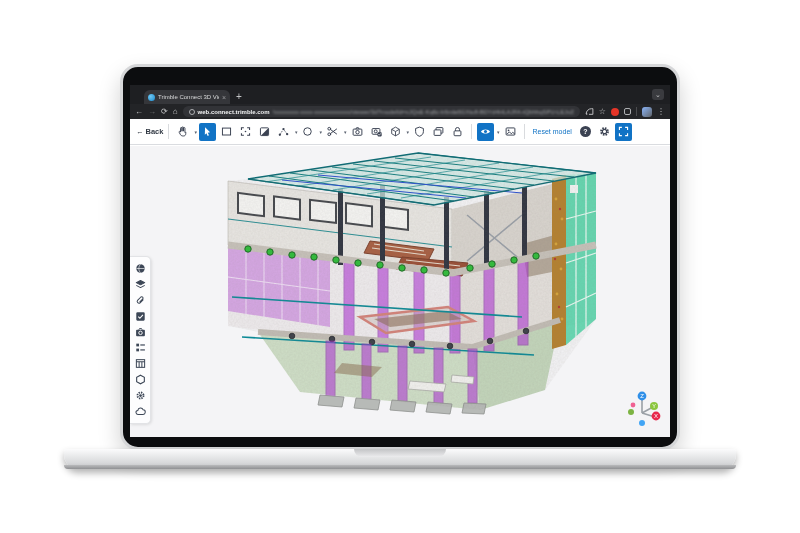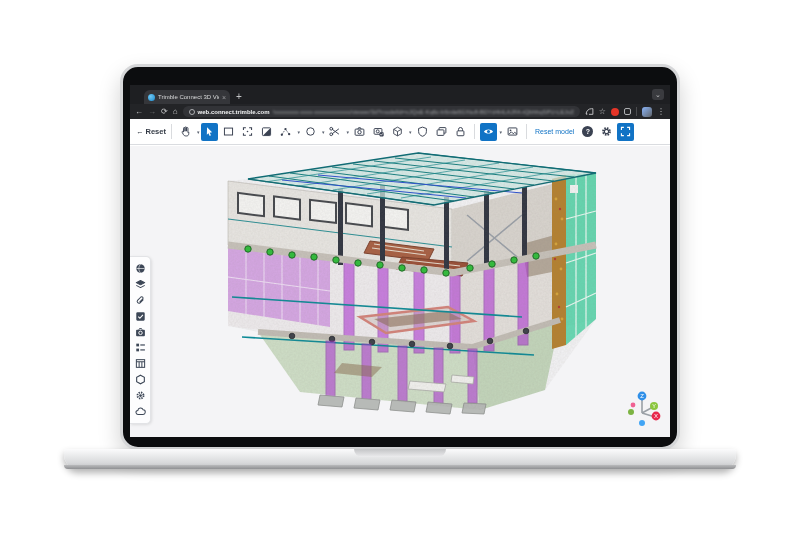--- a/index.html
+++ b/index.html
@@ -108,21 +108,21 @@
       <span class="ext-red"></span>
       <span class="ext-box"></span>
       <span class="vdiv"></span>
       <span class="avatar"></span>
       <span class="navg">⋮</span>
     </div>
 
     <div class="apptoolbar">
       <div class="tbtn" style="gap:2px">
         <span class="backlbl">←</span>
-        <span class="backlbl">Reset</span>
+        <span class="backlbl">Back</span>
       </div>
       <span class="tsep"></span>
 
       <div class="tbtn">
         <svg class="ti" viewBox="0 0 16 16" fill="none" stroke="#3b4252" stroke-width="1.2" stroke-linecap="round" stroke-linejoin="round">
             <path d="M5.6 8.2V4a.9.9 0 0 1 1.8 0v3.4M7.4 7V3.2a.9.9 0 0 1 1.8 0V7M9.2 7.2V4a.9.9 0 0 1 1.8 0v5"></path>
             <path d="M5.6 8.2c-.9-.9-2.2-.3-1.7.8l1.7 3c.6 1 1.4 1.5 2.7 1.5h.9c1.8 0 2.8-1.1 2.8-3V9"></path>
           </svg>
       </div>
       <span class="tcaret">▾</span>

